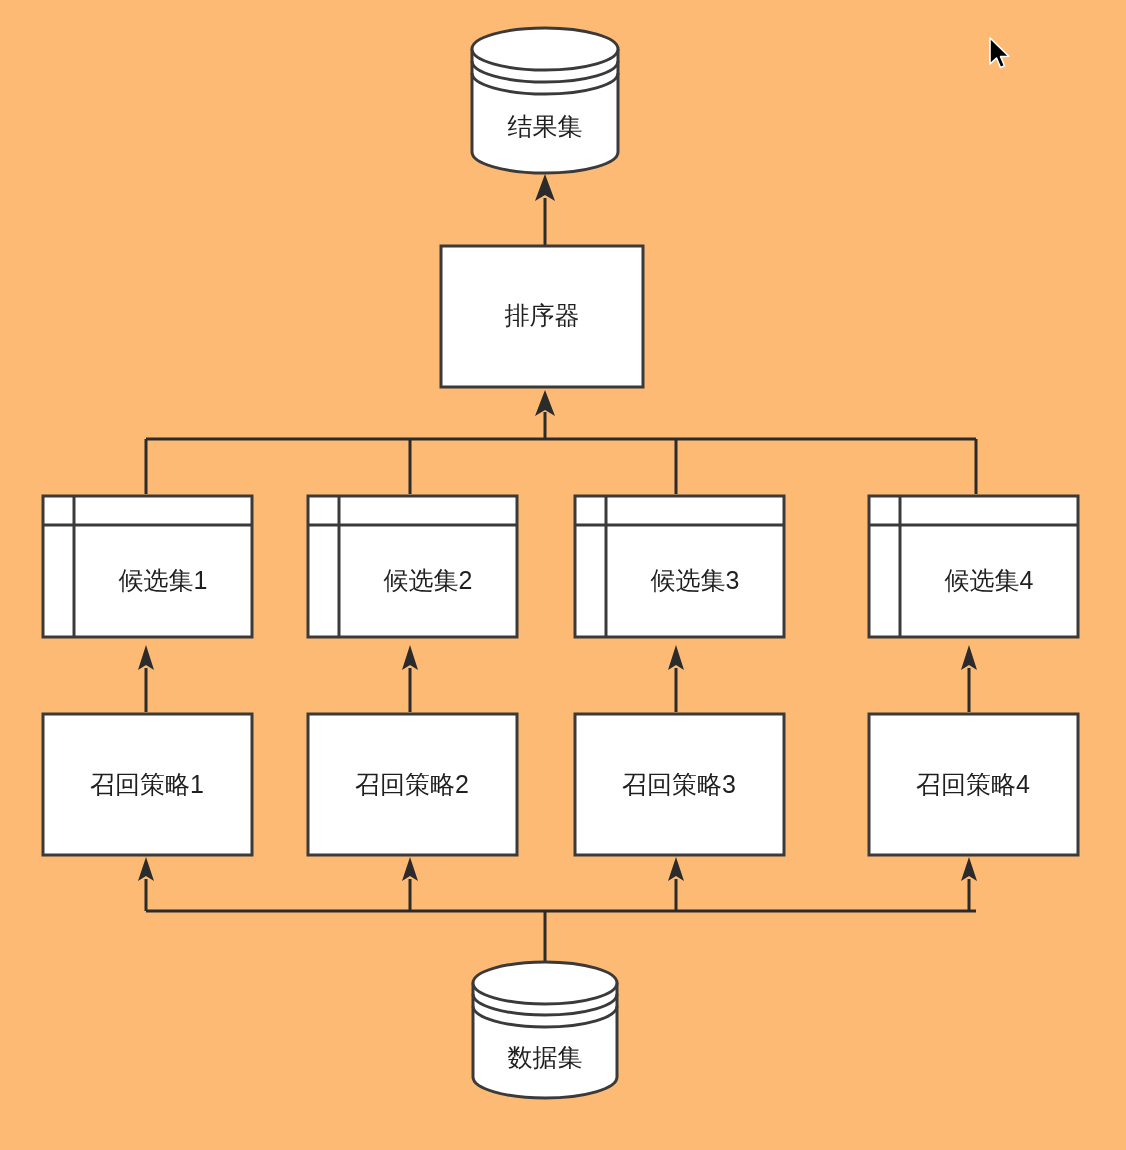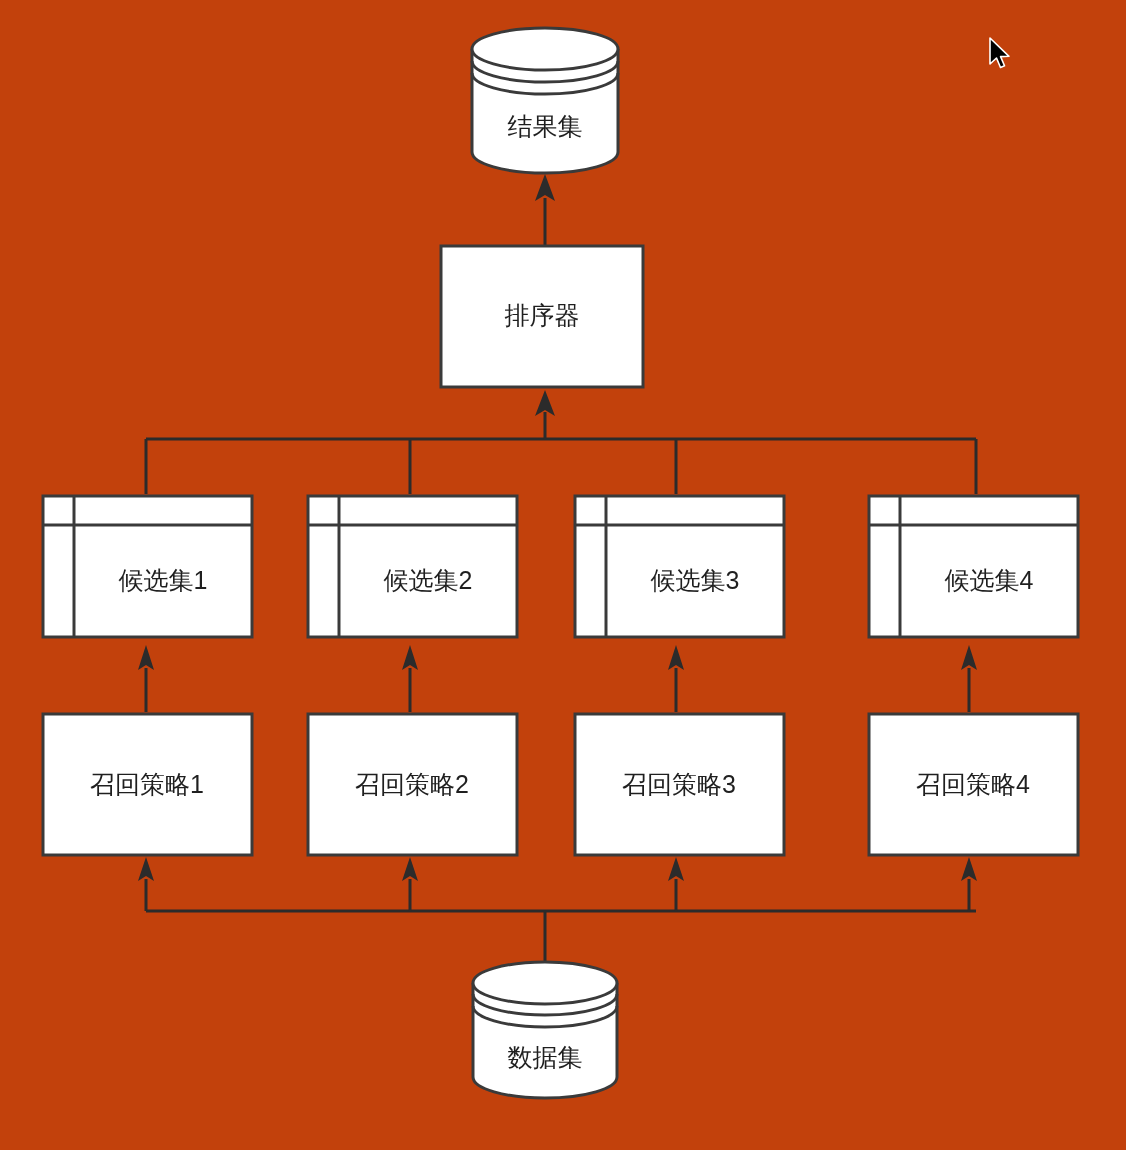--- a/index.html
+++ b/index.html
@@ -11,21 +11,21 @@
   body {
     width: 1126px;
     height: 1150px;
     overflow: hidden;
     font-family: "Liberation Sans", "DejaVu Sans", sans-serif;
   }
   #canvas-wrap {
     position: relative;
     width: 1126px;
     height: 1150px;
-    background: #c2410c;
+    background: #fdba74;
   }
   svg#diagram {
     position: absolute;
     top: 0;
     left: 0;
     width: 1126px;
     height: 1150px;
     display: block;
   }
   .node-label {

